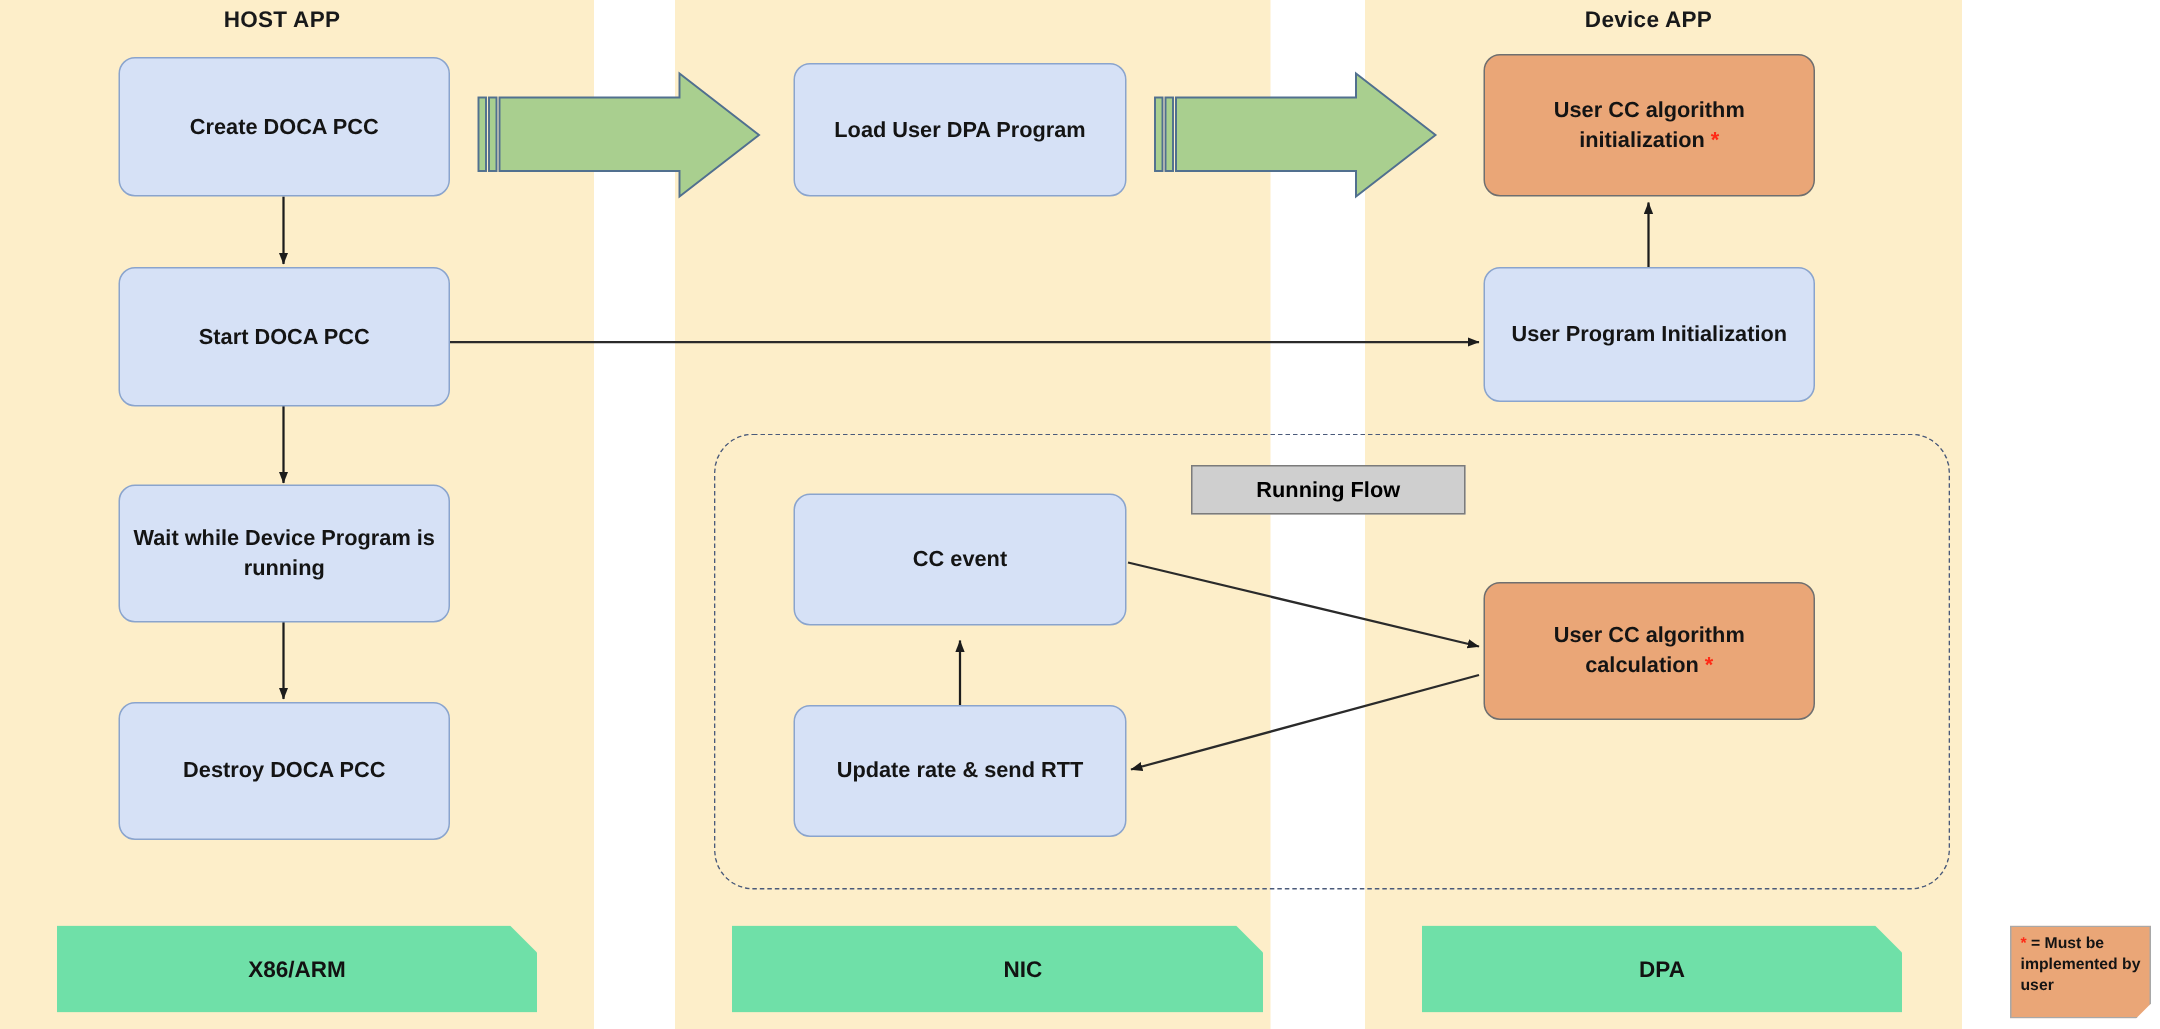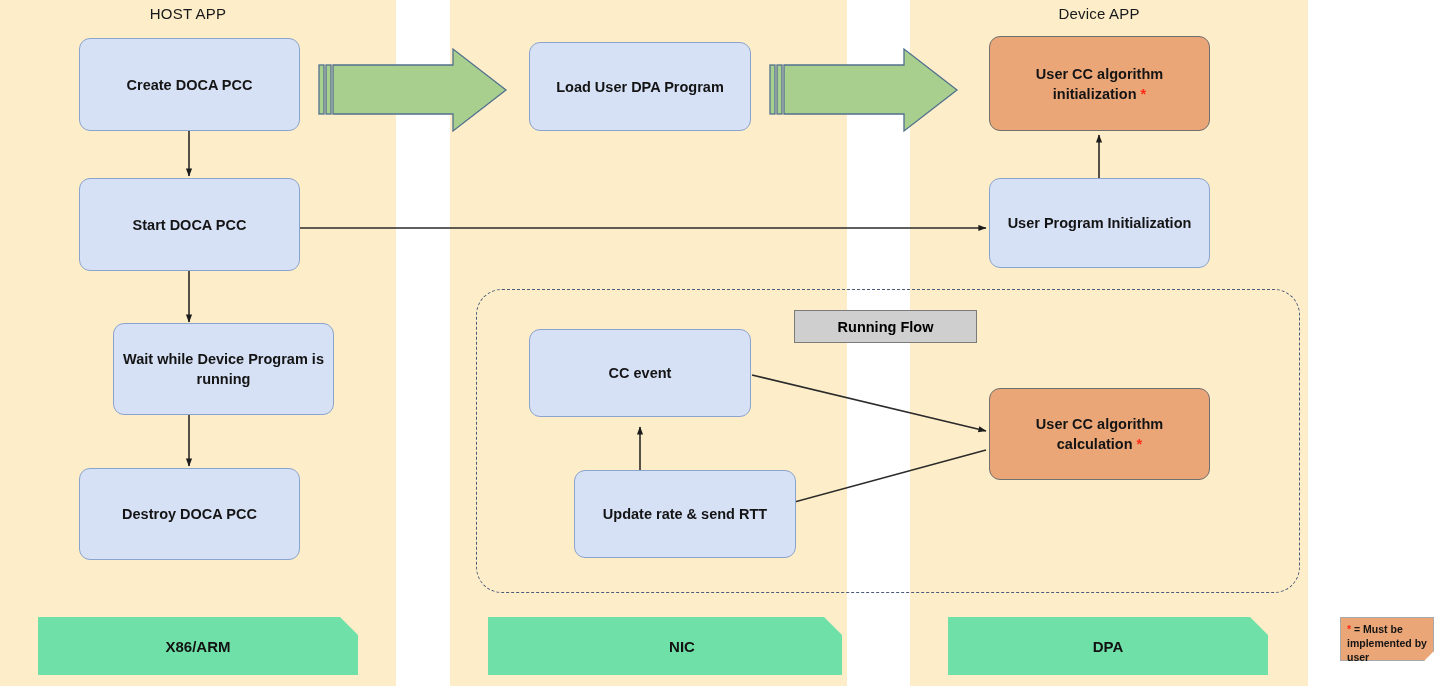--- a/index.html
+++ b/index.html
@@ -24,21 +24,21 @@
     background: #fdeec9;
   }
   #band-host  { left: 0px;   width: 396px; }
   #band-nic   { left: 450px; width: 397px; }
   #band-dpa   { left: 910px; width: 398px; }
 
   
   .col-title {
     position: absolute;
     font-size: 15px;
-    font-weight: normal;
+    font-weight: bold;
     color: #18191a;
     text-align: center;
     letter-spacing: .2px;
     white-space: nowrap;
   }
 
   
   .node {
     position: absolute;
     box-sizing: border-box;
@@ -122,21 +122,21 @@
     font-weight: bold;
     color: #121212;
   }
 
   
   #legend-note {
     position: absolute;
     left: 1340px;
     top: 617px;
     width: 94px;
-    height: 44px;
+    height: 62px;
     box-sizing: border-box;
     background: #eaa677;
     border: 1px solid #a8a8a8;
     padding: 5px 5px 0 6px;
     font-size: 10.5px;
     font-weight: bold;
     color: #141414;
     line-height: 1.32;
     -webkit-clip-path: polygon(0 0, 100% 0, 100% calc(100% - 10px), calc(100% - 10px) 100%, 0 100%);
     clip-path: polygon(0 0, 100% 0, 100% calc(100% - 10px), calc(100% - 10px) 100%, 0 100%);
@@ -193,29 +193,29 @@
     <path d="M15,18 L135,18 L135,2 L188,43 L135,84 L135,67 L15,67 Z" fill="#a9cf8f" stroke="#51708f" stroke-width="1.3"></path>
   </svg>
 
   <div id="running-flow-region"></div>
   <div id="running-flow-label">Running Flow</div>
 
   <div class="node blue" style="left:79px;  top:38px;  width:221px; height:93px;">Create DOCA PCC</div>
 
   <div class="node blue" style="left:79px;  top:178px; width:221px; height:93px;">Start DOCA PCC</div>
 
-  <div class="node blue" style="left:79px;  top:323px; width:221px; height:92px;margin-left:34px;">Wait while Device Program is running</div>
+  <div class="node blue" style="left:79px;  top:323px; width:221px; height:92px;">Wait while Device Program is running</div>
 
   <div class="node blue" style="left:79px;  top:468px; width:221px; height:92px;">Destroy DOCA PCC</div>
 
   <div class="node blue" style="left:529px; top:42px;  width:222px; height:89px;">Load User DPA Program</div>
 
   <div class="node blue" style="left:529px; top:329px; width:222px; height:88px;">CC event</div>
 
-  <div class="node blue" style="left:529px; top:470px; width:222px; height:88px;margin-left:45px;">Update rate &amp; send RTT</div>
+  <div class="node blue" style="left:529px; top:470px; width:222px; height:88px;">Update rate &amp; send RTT</div>
 
   <div class="node blue" style="left:989px; top:178px; width:221px; height:90px;">User Program Initialization</div>
 
   <div class="node orange" style="left:989px; top:36px;  width:221px; height:95px;">
     <span>
       <span>User CC algorithm initialization</span>
       <span class="star">*</span>
     </span>
   </div>
 

